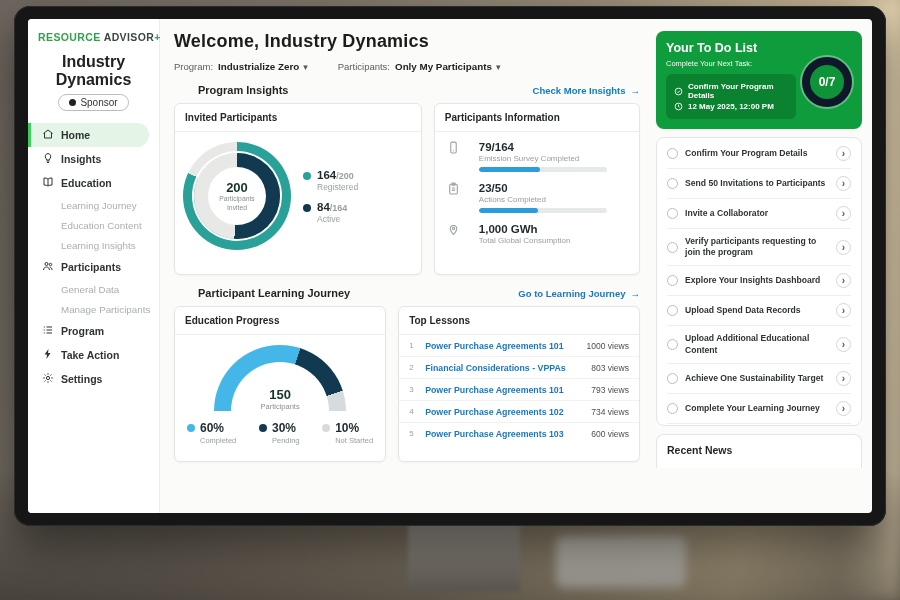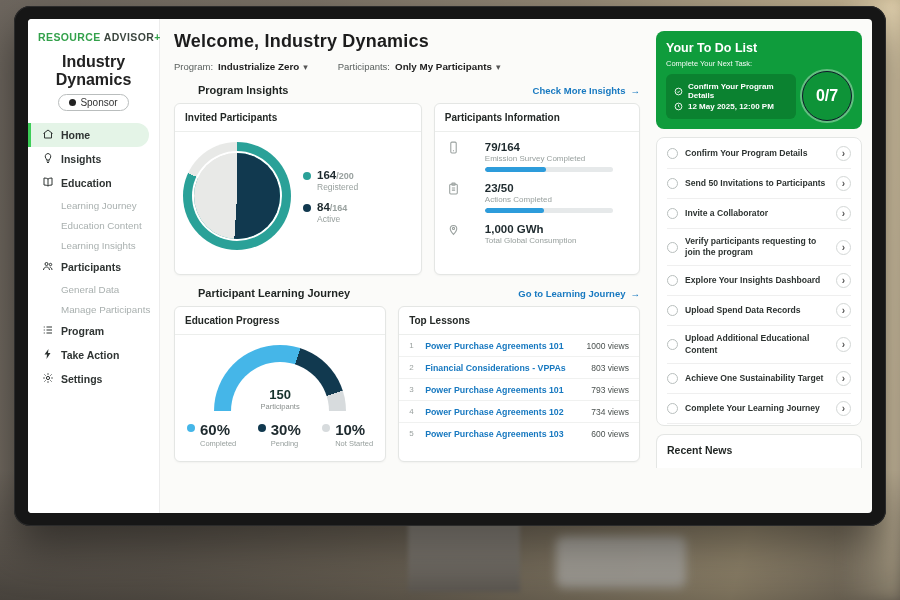--- a/index.html
+++ b/index.html
@@ -64,57 +64,57 @@
   .donut-label { font-size:6.8px; color:#8a908e; line-height:1.3; width:42px; }
   .legend-item { display:flex; gap:6px; align-items:flex-start; margin:9px 0; }
   .legend-dot { width:8px; height:8px; border-radius:50%; margin-top:3px; flex:none; }
   .dot-teal { background:#2aa198; } .dot-navy { background:#11394f; }
   .dot-lblue { background:#45b6e8; } .dot-gray { background:#d7dbdd; }
   .legend-value { font-size:11.5px; font-weight:bold; color:#1e2a2e; }
   .legend-total { font-size:9px; color:#98a09e; font-weight:bold; }
   .legend-label { font-size:8.5px; color:#98a09e; margin-top:1px; }
 
   .card-info { width:208px; height:172px; }
-  .stat-row { display:flex; gap:25px; padding:9px 12px 1px; align-items:flex-start; }
+  .stat-row { display:flex; gap:19px; padding:9px 12px 1px; align-items:flex-start; }
   .stat-icon { color:#9aa19f; } .stat-icon svg { width:13px; height:13px; }
   .stat-value { font-size:11.5px; font-weight:bold; color:#1e2a2e; }
   .stat-label { font-size:8px; color:#98a09e; margin:1px 0 4px; }
   .bar { width:128px; height:5px; background:#e6e9ea; border-radius:3px; overflow:hidden; }
   .bar-fill { height:100%; background:#2d9cdb; border-radius:3px; }
 
   .card-education { width:214px; height:156px; }
   .gauge { width:132px; height:66px; position:relative; overflow:hidden; margin:10px auto 0; }
   .gauge-arc { width:132px; height:132px; border-radius:50%; }
   .gauge-hole { position:absolute; left:17px; top:17px; width:98px; height:98px; border-radius:50%; background:#fff; }
   .gauge-center { position:absolute; left:0; right:0; bottom:0; text-align:center; }
   .gauge-value { font-size:13px; font-weight:bold; color:#16332c; }
   .gauge-label { font-size:7.5px; color:#8a908e; }
   .gauge-legend { display:flex; justify-content:space-between; padding:10px 12px 0; }
   .glegend-item { display:flex; gap:5px; align-items:flex-start; }
-  .glegend-value { font-size:15px; font-weight:bold; color:#1e2a2e; }
+  .glegend-value { font-size:12px; font-weight:bold; color:#1e2a2e; }
   .glegend-label { font-size:7.5px; color:#98a09e; margin-top:1px; }
 
   .card-lessons { width:244px; height:156px; }
   .lesson-row { display:flex; align-items:center; gap:8px; padding:5.5px 10px; border-bottom:1px solid #f0f1f0; }
   .lesson-row:last-child { border-bottom:none; }
   .lesson-rank { color:#9aa19f; font-size:8px; width:8px; flex:none; }
   .lesson-title { color:#1879c0; font-weight:bold; font-size:8.8px; flex:1; white-space:nowrap; overflow:hidden; cursor:pointer; }
   .lesson-views { color:#4a514f; font-size:8.5px; white-space:nowrap; }
 
   
   .todo-col { width:218px; flex:none; padding:12px 10px 0 2px; }
   .todo-green { background:#0f9c3c; border-radius:8px; padding:10px; color:#fff; position:relative; }
   .todo-title { font-size:12.5px; font-weight:bold; }
   .todo-sub { font-size:7.5px; margin:4px 0 6px; opacity:.95; }
   .todo-next { background:#0b8230; border-radius:6px; padding:6px 8px; font-size:8px; margin-right:56px; }
   .todo-next-row { display:flex; gap:5px; align-items:center; margin:2px 0; font-weight:bold; }
   .todo-next-row svg { width:9px; height:9px; flex:none; }
-  .todo-ring { position:absolute; top:40px; right:10px; width:50px; height:50px; border-radius:50%;
-    border:1px solid #0f172a; background:#0e9338; box-shadow:0 0 0 2px rgba(255,255,255,.35);
-    display:flex; align-items:center; justify-content:center; font-size:16px; font-weight:bold; }
+  .todo-ring { position:absolute; top:26px; right:10px; width:50px; height:50px; border-radius:50%;
+    border:8px solid #0f172a; background:#0e9338; box-shadow:0 0 0 2px rgba(255,255,255,.35);
+    display:flex; align-items:center; justify-content:center; font-size:12px; font-weight:bold; }
   .tasks-card { background:#fff; border:1px solid #e4e6e4; border-radius:8px; margin-top:8px; padding:1px 10px; }
   .task-row { display:flex; align-items:center; gap:7px; padding:7px 0; border-bottom:1px solid #efefef;
     font-size:8.6px; color:#2e3432; font-weight:bold; cursor:pointer; }
   .task-check { width:11px; height:11px; border:1.3px solid #b9bfbe; border-radius:50%; flex:none; }
   .task-label { flex:1; line-height:1.3; }
   .task-go { width:15px; height:15px; border:1px solid #d3d7d6; border-radius:50%; display:flex;
     align-items:center; justify-content:center; color:#555; font-size:10px; flex:none; }
   .collapse-row { text-align:center; padding:8px 0 7px; font-size:9px; font-weight:bold; color:#0c6b52; cursor:pointer; }
   .news-card { margin-top:8px; background:#fff; border:1px solid #e4e6e4; border-bottom:none;
     border-radius:8px 8px 0 0; padding:9px 10px; height:34px; }
@@ -222,20 +222,24 @@
           </span>
         </div>
 
         <div class="cards-row">
           <div class="card card-invited">
             <div class="card-title">Invited Participants</div>
             <div class="invited-body">
               <div class="donut">
                 <div class="ring ring-outer" style="background: conic-gradient(rgb(42, 161, 152) 0deg, rgb(42, 161, 152) 82%, rgb(232, 233, 231) 0deg);"></div>
                 <div class="ring ring-inner" style="background: conic-gradient(rgb(17, 57, 79) 0deg, rgb(17, 57, 79) 51%, rgb(232, 233, 231) 0deg);"></div>
+                <div class="donut-hole">
+                  <div class="donut-value">200</div>
+                  <div class="donut-label">Participants Invited</div>
+                </div>
               </div>
               <div>
                 <div class="legend-item">
                   <span class="legend-dot dot-teal"></span>
                   <span>
                     <span class="legend-value">164</span><span class="legend-total">/200</span>
                     <div class="legend-label">Registered</div>
                   </span>
                 </div>
                 <div class="legend-item">

